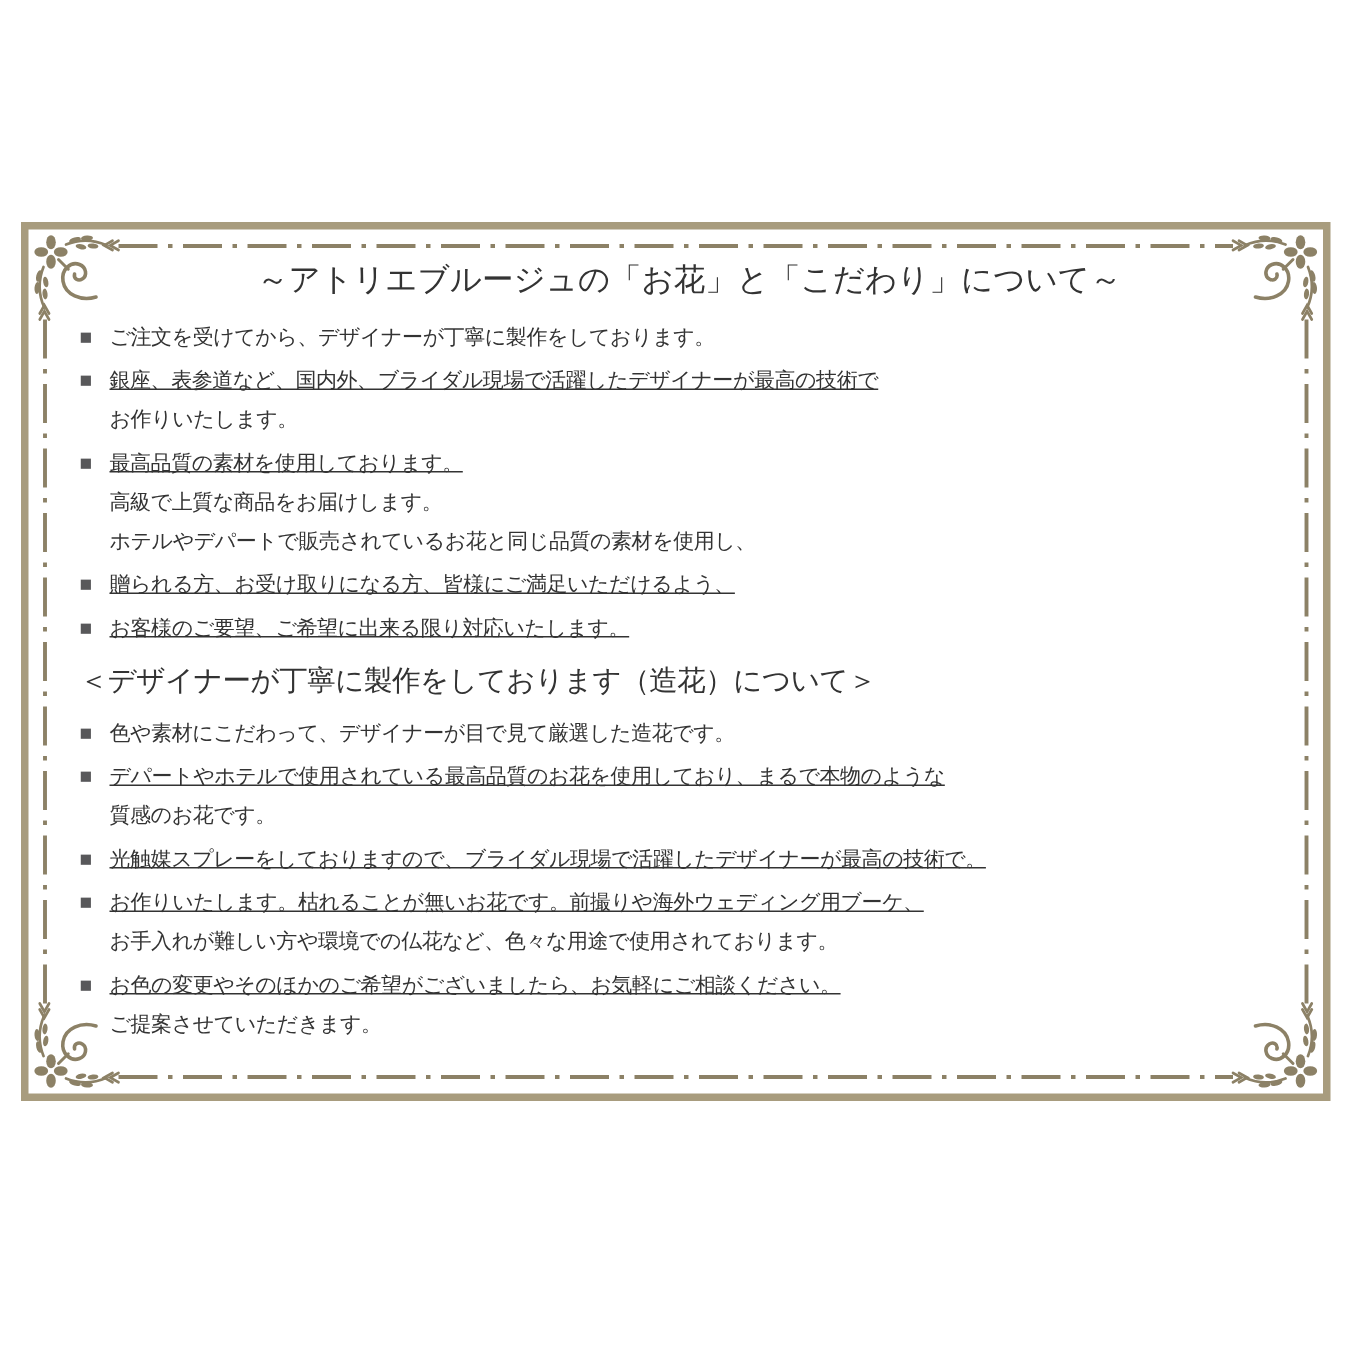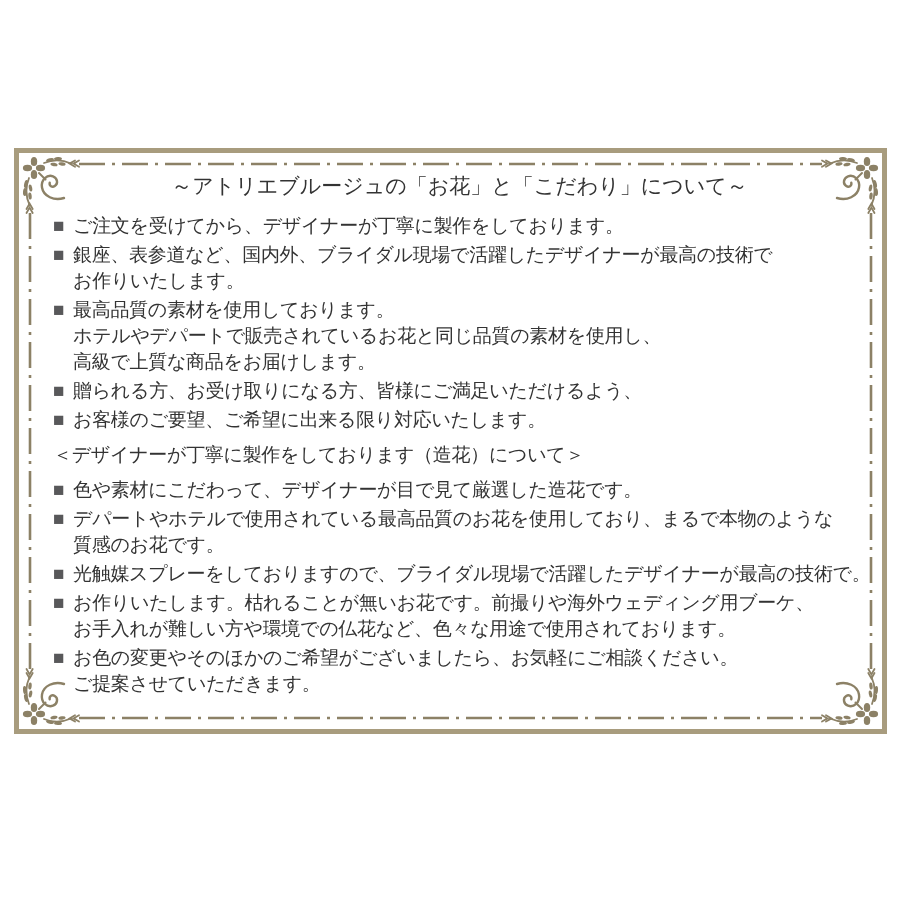--- a/index.html
+++ b/index.html
@@ -27,28 +27,28 @@
   .content{
     position:absolute;left:0;top:0;right:0;bottom:0;
     padding:20px 16px 0 34px;box-sizing:border-box;
   }
   .title{
     text-align:center;font-size:21px;line-height:26px;
     margin:0 0 14px 0;color:var(--text);font-weight:normal;
     white-space:nowrap;
   }
   .line{
-    font-size:19px;line-height:26px;color:var(--text);
+    font-size:14px;line-height:26px;color:var(--text);
     padding-left:20px;white-space:nowrap;letter-spacing:-0.3px;
   }
   .bullet{
     display:inline-block;width:20px;margin-left:-20px;
     color:var(--bullet);
   }
-  .gap{margin-top:3px;}
+  .gap{margin-top:3px;text-decoration:underline;}
   .heading{
     font-size:19px;line-height:26px;color:var(--text);
     margin:9px 0 9px 0;white-space:nowrap;letter-spacing:-0.3px;
   }
 </style>
 </head>
 <body>
 
 <div class="frame">
 
@@ -105,22 +105,22 @@
       </g>
   </svg>
 
   <div class="content">
     <h1 class="title">～アトリエブルージュの「お花」と「こだわり」について～</h1>
 
     <div class="line"><span class="bullet">■</span><span>ご注文を受けてから、デザイナーが丁寧に製作をしております。</span></div>
     <div class="line gap"><span class="bullet">■</span><span>銀座、表参道など、国内外、ブライダル現場で活躍したデザイナーが最高の技術で</span></div>
     <div class="line"><span class="bullet"></span><span>お作りいたします。</span></div>
     <div class="line gap"><span class="bullet">■</span><span>最高品質の素材を使用しております。</span></div>
+    <div class="line"><span class="bullet"></span><span>高級で上質な商品をお届けします。</span></div>
     <div class="line"><span class="bullet"></span><span>ホテルやデパートで販売されているお花と同じ品質の素材を使用し、</span></div>
-    <div class="line"><span class="bullet"></span><span>高級で上質な商品をお届けします。</span></div>
     <div class="line gap"><span class="bullet">■</span><span>贈られる方、お受け取りになる方、皆様にご満足いただけるよう、</span></div>
     <div class="line gap"><span class="bullet">■</span><span>お客様のご要望、ご希望に出来る限り対応いたします。</span></div>
 
     <div class="heading">＜デザイナーが丁寧に製作をしております（造花）について＞</div>
 
     <div class="line"><span class="bullet">■</span><span>色や素材にこだわって、デザイナーが目で見て厳選した造花です。</span></div>
     <div class="line gap"><span class="bullet">■</span><span>デパートやホテルで使用されている最高品質のお花を使用しており、まるで本物のような</span></div>
     <div class="line"><span class="bullet"></span><span>質感のお花です。</span></div>
     <div class="line gap"><span class="bullet">■</span><span>光触媒スプレーをしておりますので、ブライダル現場で活躍したデザイナーが最高の技術で。</span></div>
     <div class="line gap"><span class="bullet">■</span><span>お作りいたします。枯れることが無いお花です。前撮りや海外ウェディング用ブーケ、</span></div>

